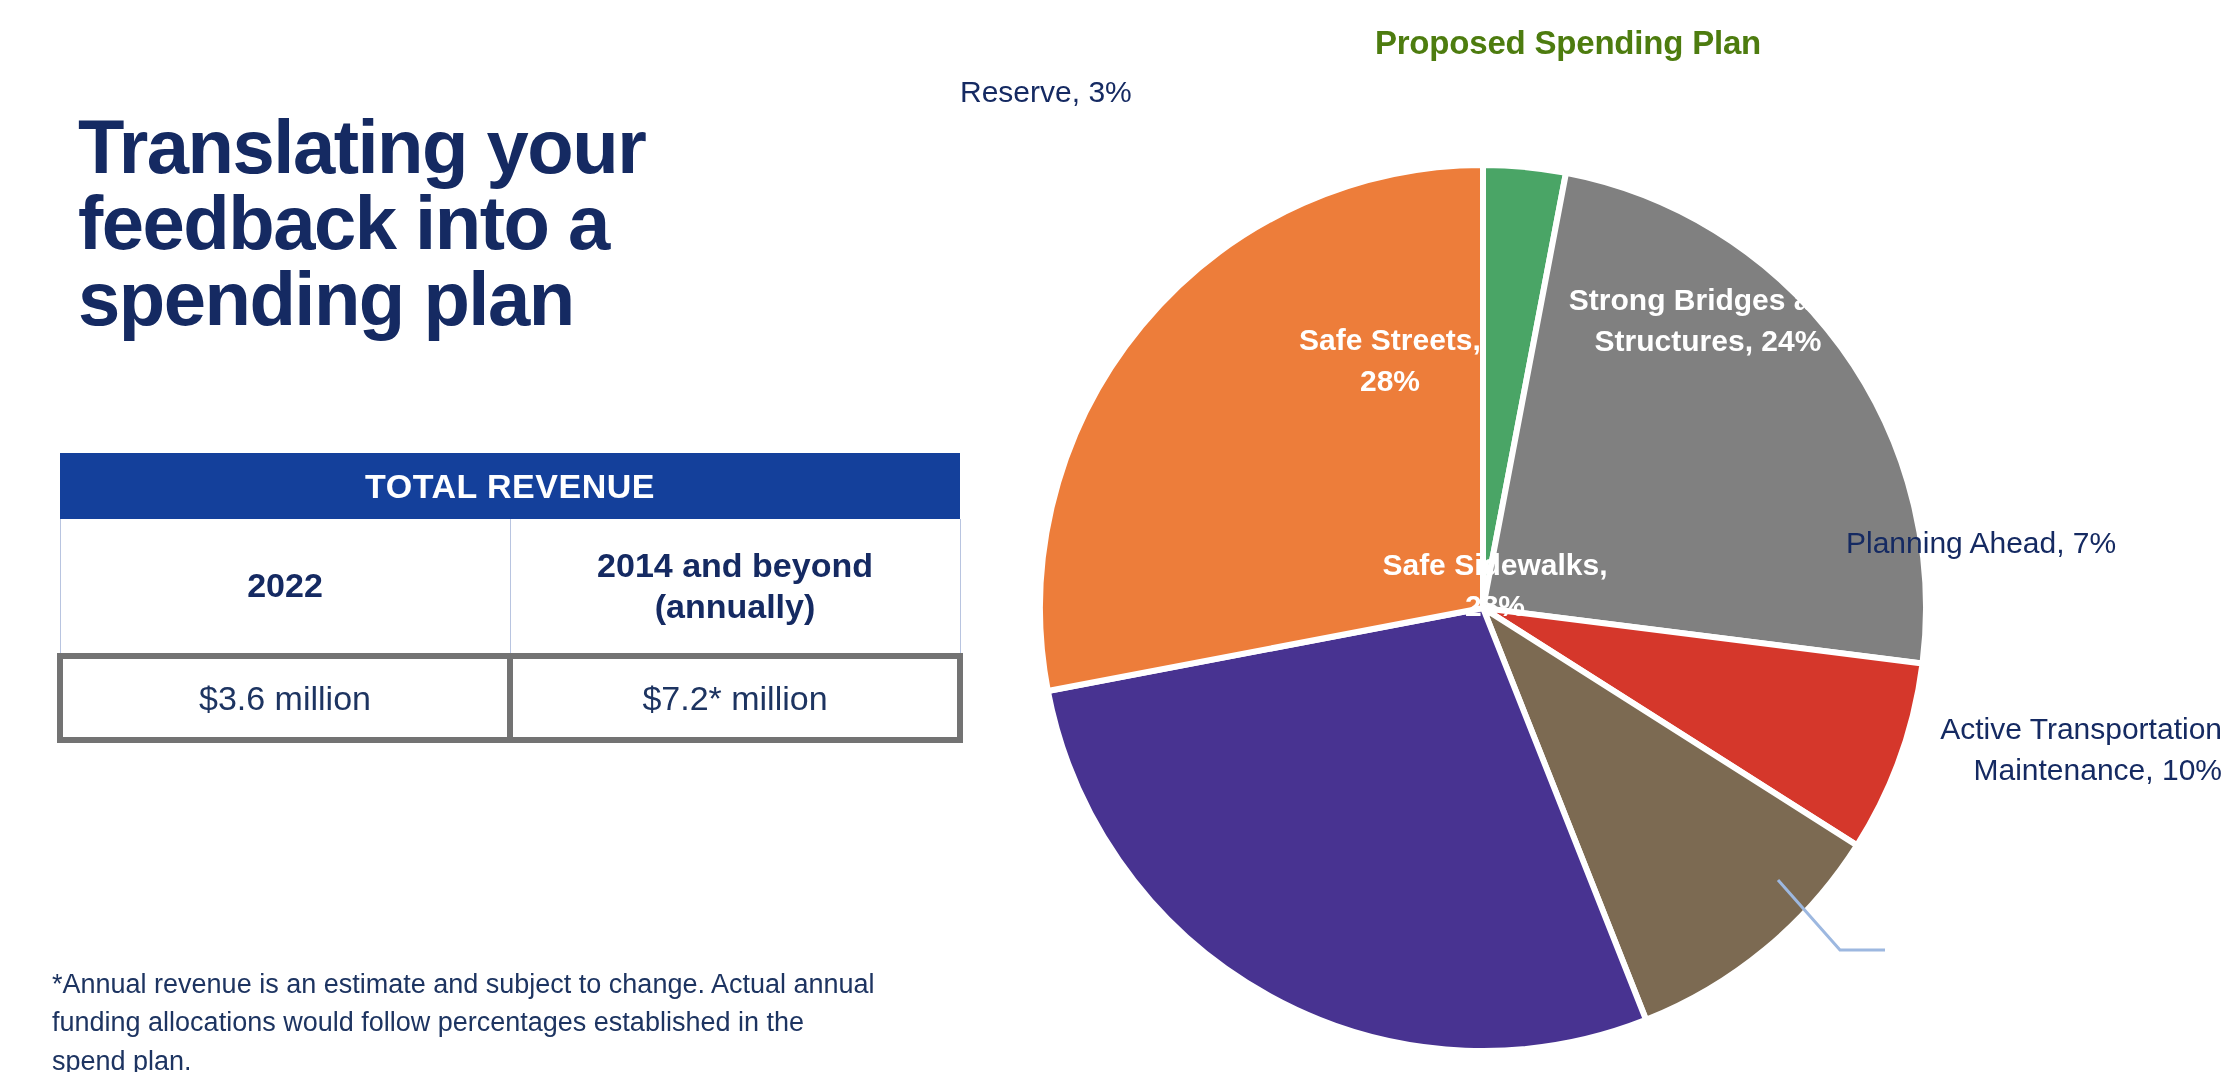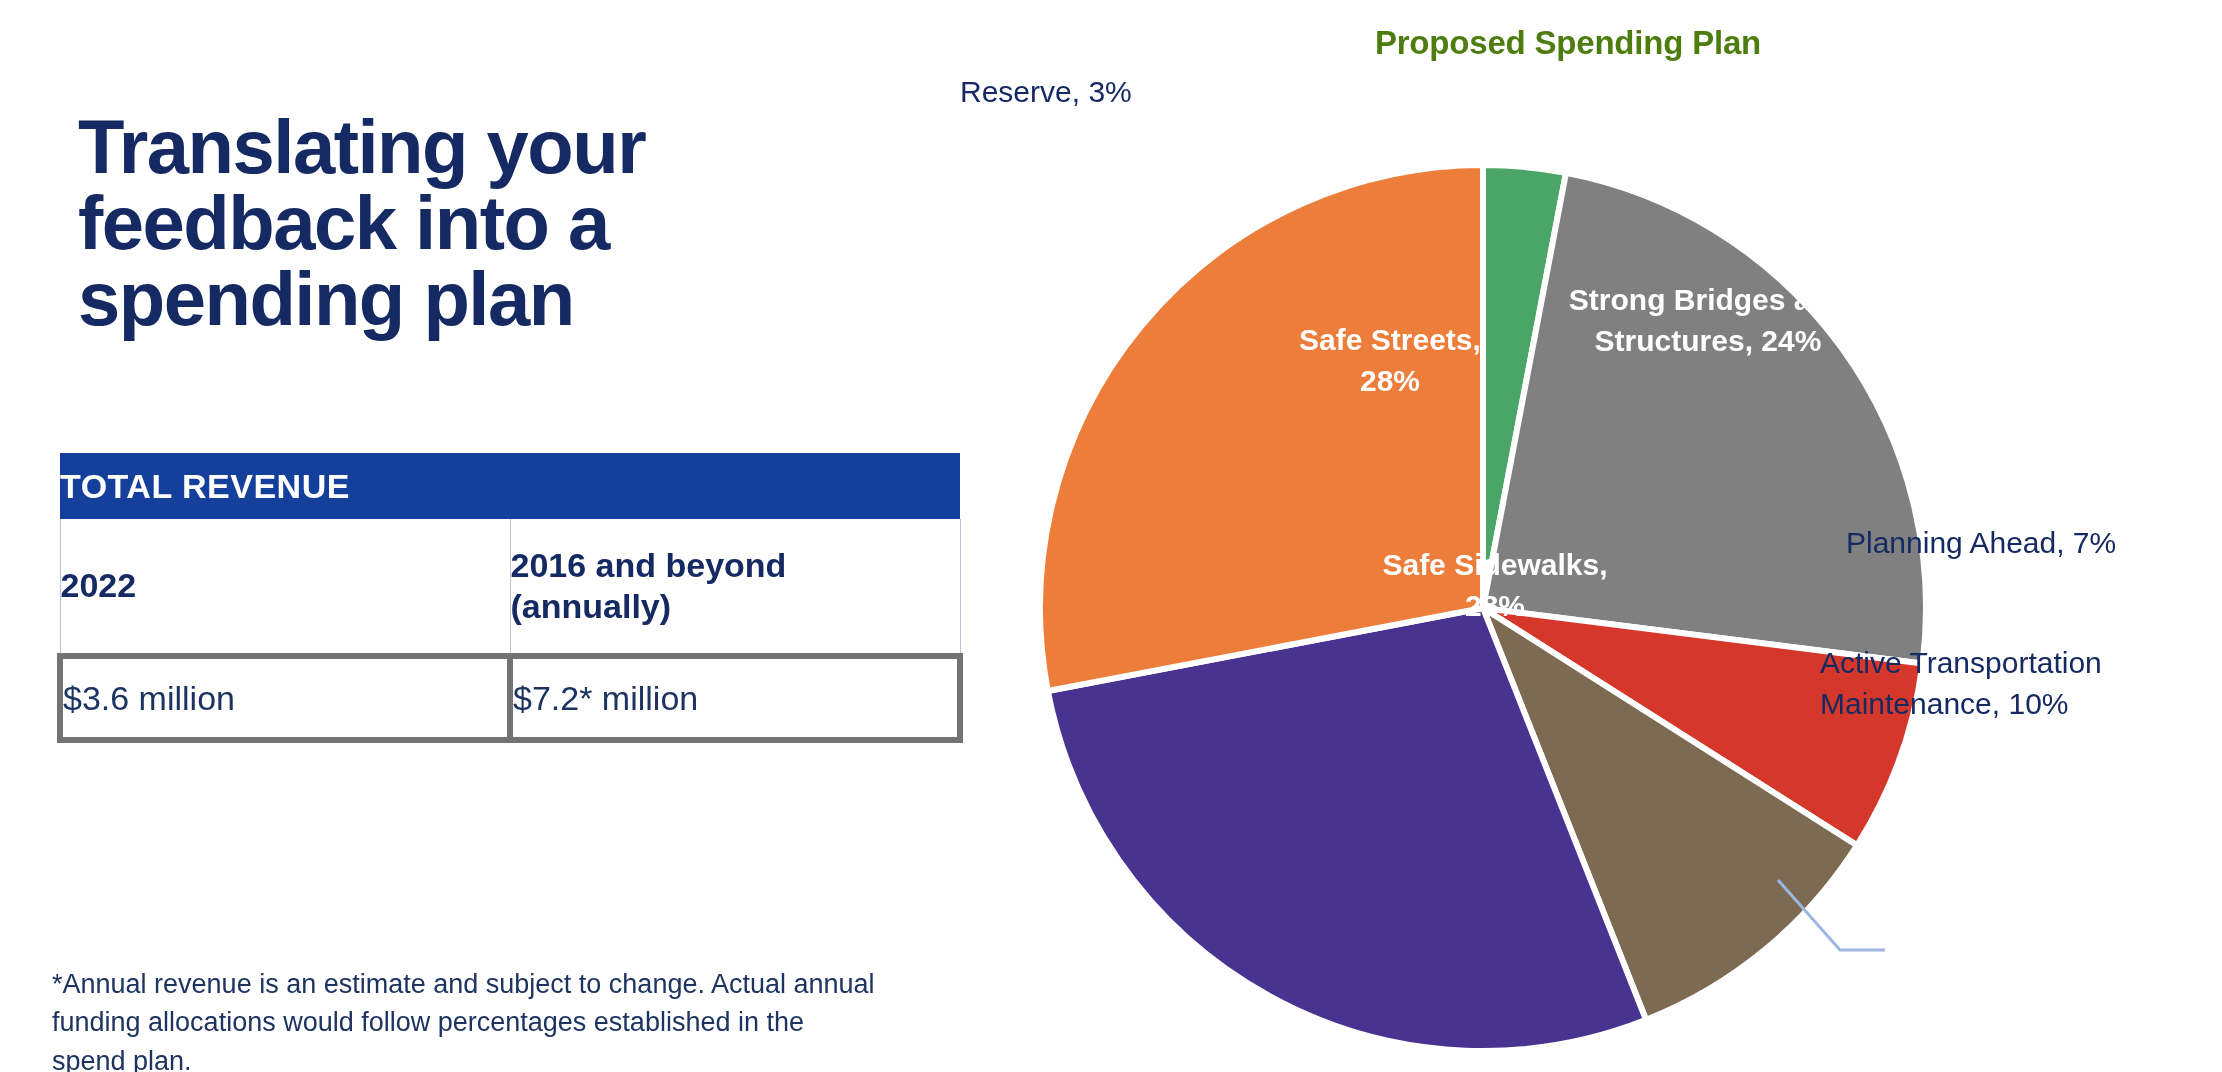--- a/index.html
+++ b/index.html
@@ -42,20 +42,21 @@
   #revenue-table {
     position: absolute;
     left: 57px;
     top: 453px;
     width: 906px;
     border-collapse: collapse;
     table-layout: fixed;
   }
   #revenue-table td {
     padding: 0;
+    text-align: center;
     vertical-align: middle;
   }
   .tbl-header-cell {
     background: #14409b;
     color: #ffffff;
     font-size: 34px;
     font-weight: bold;
     letter-spacing: 0.5px;
     height: 66px;
   }
@@ -132,39 +133,39 @@
     color: #152a62;
     line-height: 1.35;
     white-space: pre-line;
   }
 
   #label-reserve  { left: 0;    top: 72px;  width: 1222px; text-align: left; transform: translateX(-40px); }
   #label-bridges  { left: 538px; top: 280px; width: 340px; }
   #label-streets  { left: 260px; top: 320px; width: 260px; }
   #label-sidewalks{ left: 345px; top: 545px; width: 300px; }
   #label-planning { left: 846px; top: 523px; width: 380px; text-align: left; }
-  #label-active   { left: 820px; top: 643px; width: 402px; }
+  #label-active   { left: 820px; top: 709px; width: 402px; text-align: right; }
 </style>
 </head>
 <body>
 
 <div id="left-panel">
 
   <h1 id="page-title">Translating your
 feedback into a
 spending plan</h1>
 
   <table id="revenue-table">
     <tbody>
       <tr>
         <td class="tbl-header-cell" colspan="2">TOTAL REVENUE</td>
       </tr>
       <tr>
         <td class="tbl-subhead-cell">2022</td>
-        <td class="tbl-subhead-cell">2016 and beyond
+        <td class="tbl-subhead-cell">2014 and beyond
 (annually)</td>
       </tr>
       <tr>
         <td class="tbl-value-cell">$3.6 million</td>
         <td class="tbl-value-cell">$7.2* million</td>
       </tr>
     </tbody>
   </table>
 
   <p id="footnote">*Annual revenue is an estimate and subject to change. Actual annual funding allocations would follow percentages established in the spend plan.</p>

